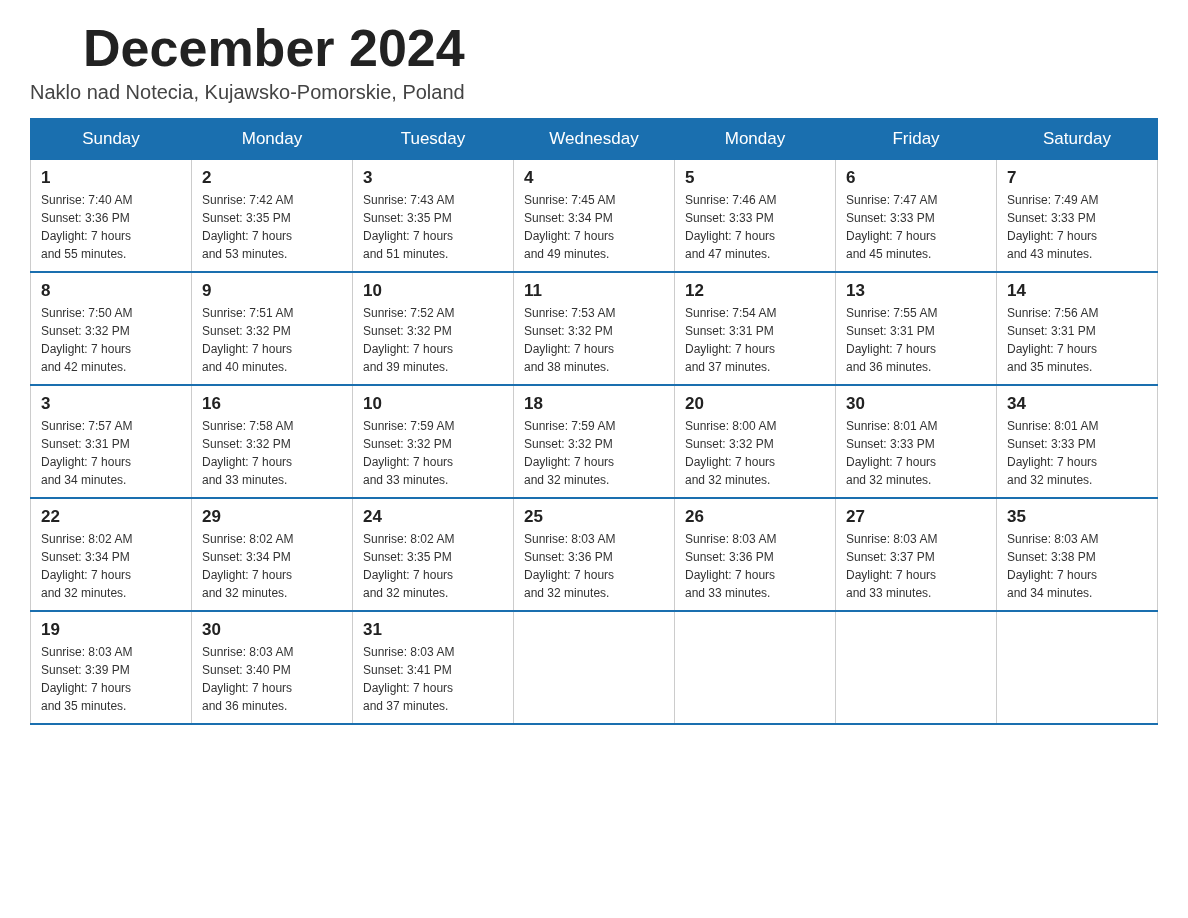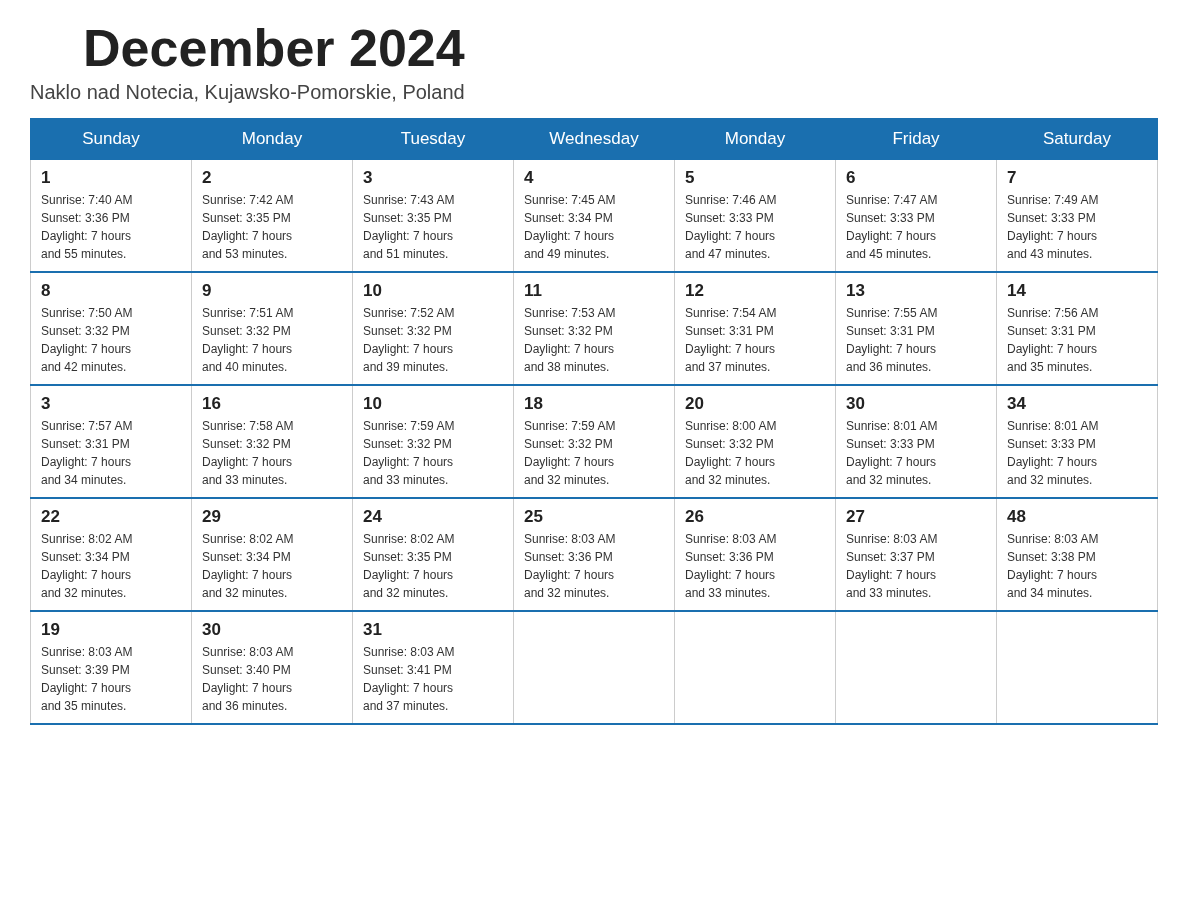--- a/index.html
+++ b/index.html
@@ -369,21 +369,21 @@
         <td>
         <span class="day-number">27</span>
         <div class="day-info">
           Sunrise: 8:03 AM<br>
           Sunset: 3:37 PM<br>
           Daylight: 7 hours<br>
           and 33 minutes.
         </div>
       </td>
         <td>
-        <span class="day-number">48</span>
+        <span class="day-number">35</span>
         <div class="day-info">
           Sunrise: 8:03 AM<br>
           Sunset: 3:38 PM<br>
           Daylight: 7 hours<br>
           and 34 minutes.
         </div>
       </td>
       </tr>
       <tr class="week-row">
         <td>

